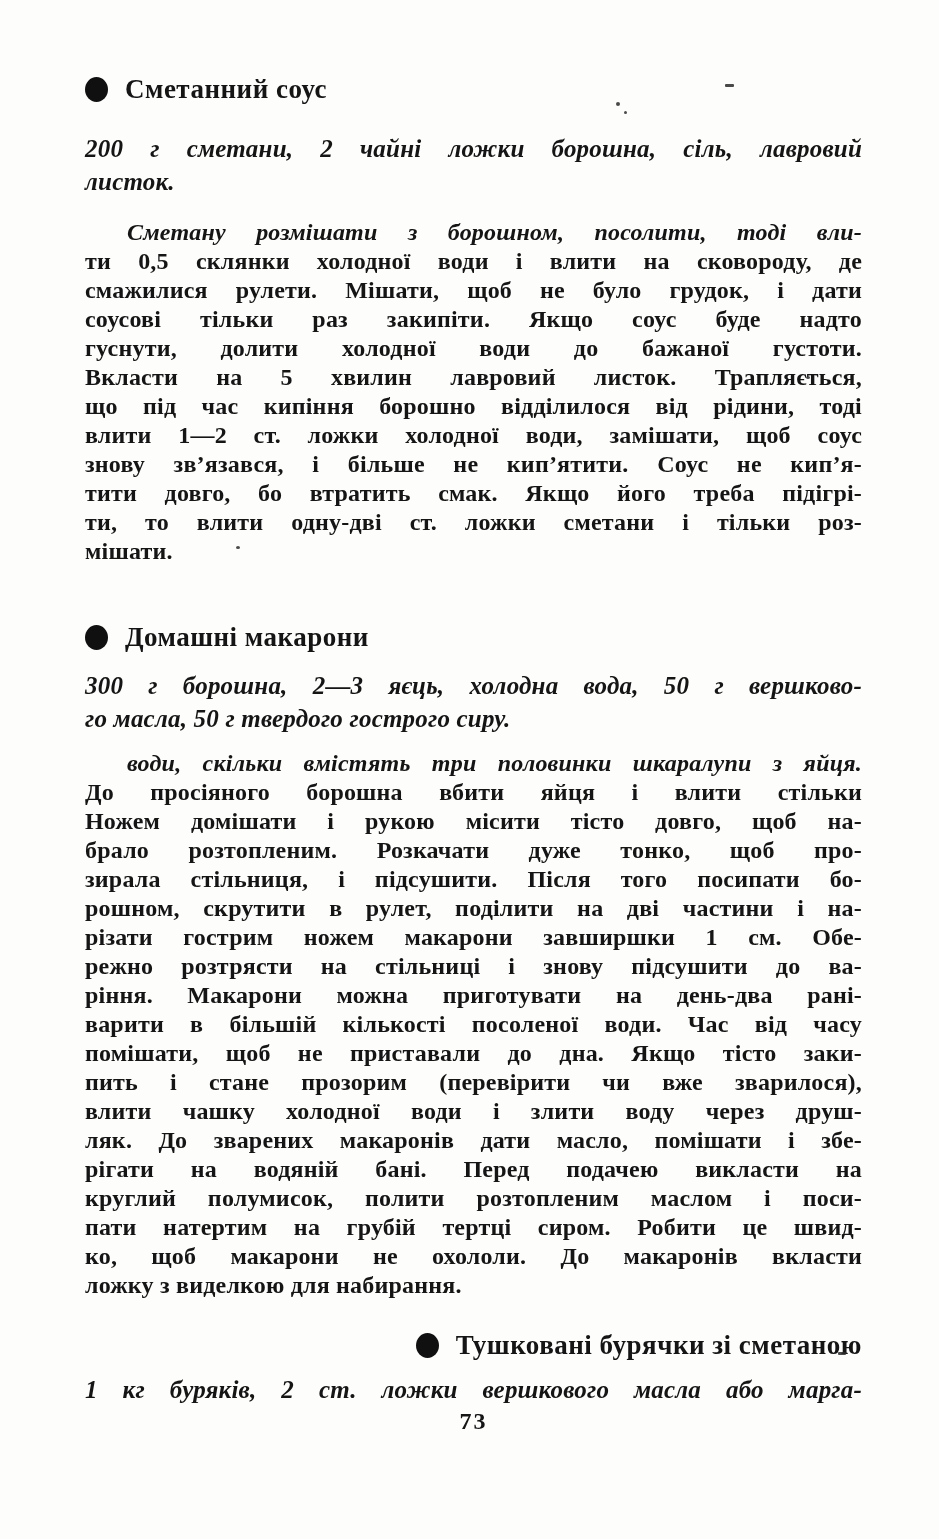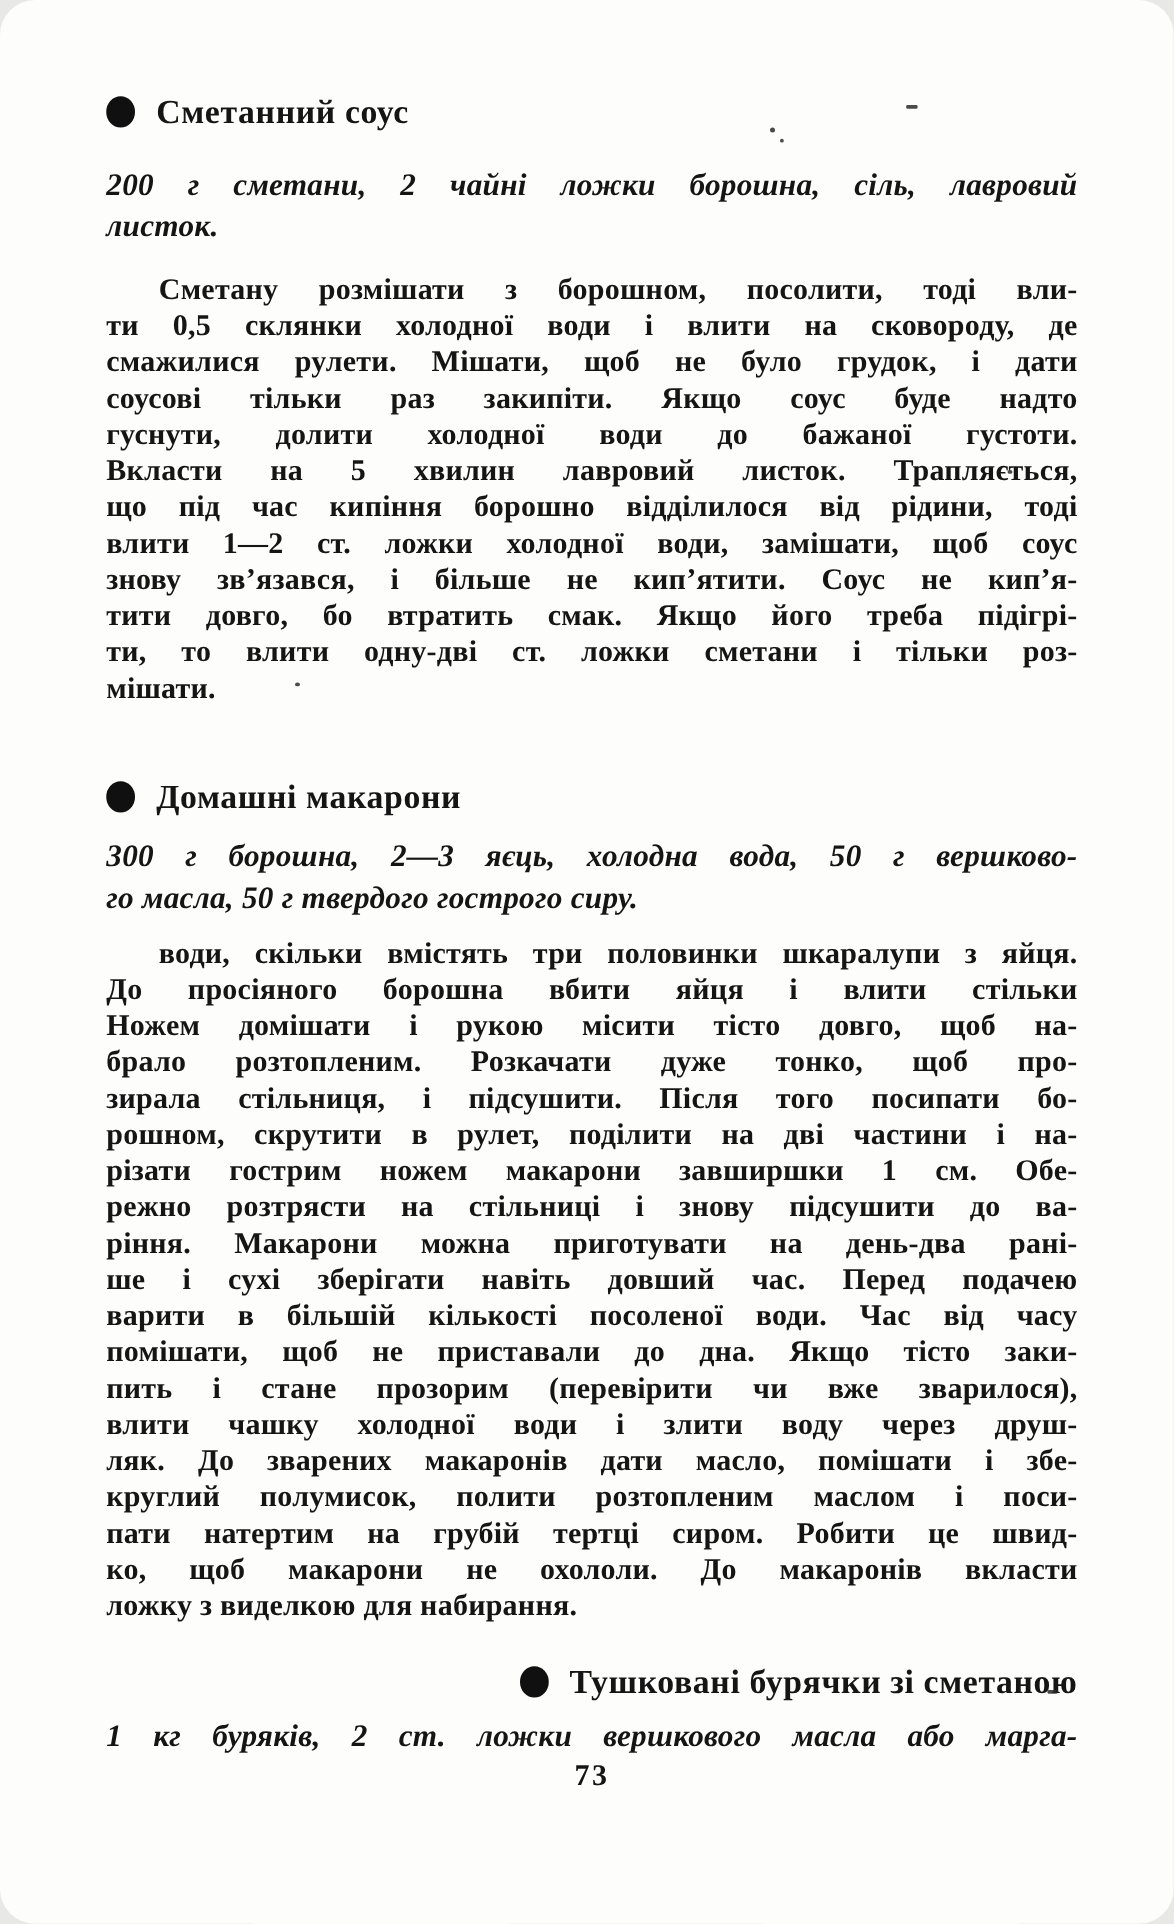--- a/index.html
+++ b/index.html
@@ -10,21 +10,20 @@
   .page {
     position: relative;
     width: 939px;
     height: 1539px;
     margin: 0 auto;
     background: #fdfdfc;
     color: #151515;
     font-family: "Liberation Serif", "DejaVu Serif", serif;
     font-weight: 700;
     overflow: hidden;
-    border-radius: 28px;
     -webkit-font-smoothing: antialiased;
   }
   .content {
     padding: 72px 77px 0 85px; 
   }
   section { display: block; }
   .heading {
     display: flex;
     align-items: center;
     height: 34px;
@@ -63,20 +62,21 @@
     letter-spacing: 0.2px;
   }
   .line:last-child {
     text-align-last: left;
   }
   .cutoff .line:last-child {
     text-align-last: justify; 
   }
   .recipe-body .line:first-child {
     text-indent: 42px;
+    font-style: italic;
   }
   .sec-2 { margin-top: 54px; }
   .sec-2 .heading { margin-bottom: 15px; margin-top: 12px; }
   .sec-2 .recipe-body { margin-top: 14px; }
   .sec-3 { margin-top: 28px; }
   .sec-3 .heading { margin-bottom: 11px; justify-content: flex-end; }
   .page-number {
     margin-top: 0;
     text-align: center;
     font-size: 24px;
@@ -135,26 +135,26 @@
       <div class="recipe-body">
           <div class="line">води, скільки вмістять три половинки шкаралупи з яйця.</div>
           <div class="line">До просіяного борошна вбити яйця і влити стільки</div>
           <div class="line">Ножем домішати і рукою місити тісто довго, щоб на-</div>
           <div class="line">брало розтопленим. Розкачати дуже тонко, щоб про-</div>
           <div class="line">зирала стільниця, і підсушити. Після того посипати бо-</div>
           <div class="line">рошном, скрутити в рулет, поділити на дві частини і на-</div>
           <div class="line">різати гострим ножем макарони завширшки 1 см. Обе-</div>
           <div class="line">режно розтрясти на стільниці і знову підсушити до ва-</div>
           <div class="line">ріння. Макарони можна приготувати на день-два рані-</div>
-          <div class="line">ше і сухі зберігати навіть довший час. Перед подачею</div>
           <div class="line">варити в більшій кількості посоленої води. Час від часу</div>
           <div class="line">помішати, щоб не приставали до дна. Якщо тісто заки-</div>
           <div class="line">пить і стане прозорим (перевірити чи вже зварилося),</div>
           <div class="line">влити чашку холодної води і злити воду через друш-</div>
           <div class="line">ляк. До зварених макаронів дати масло, помішати і збе-</div>
+          <div class="line">рігати на водяній бані. Перед подачею викласти на</div>
           <div class="line">круглий полумисок, полити розтопленим маслом і поси-</div>
           <div class="line">пати натертим на грубій тертці сиром. Робити це швид-</div>
           <div class="line">ко, щоб  макарони не охололи. До макаронів вкласти</div>
           <div class="line">ложку з виделкою для набирання.</div>
         </div>
     </section>
 
     <section class="sec-3">
       <h2 class="heading">
         <span class="bullet"></span>

